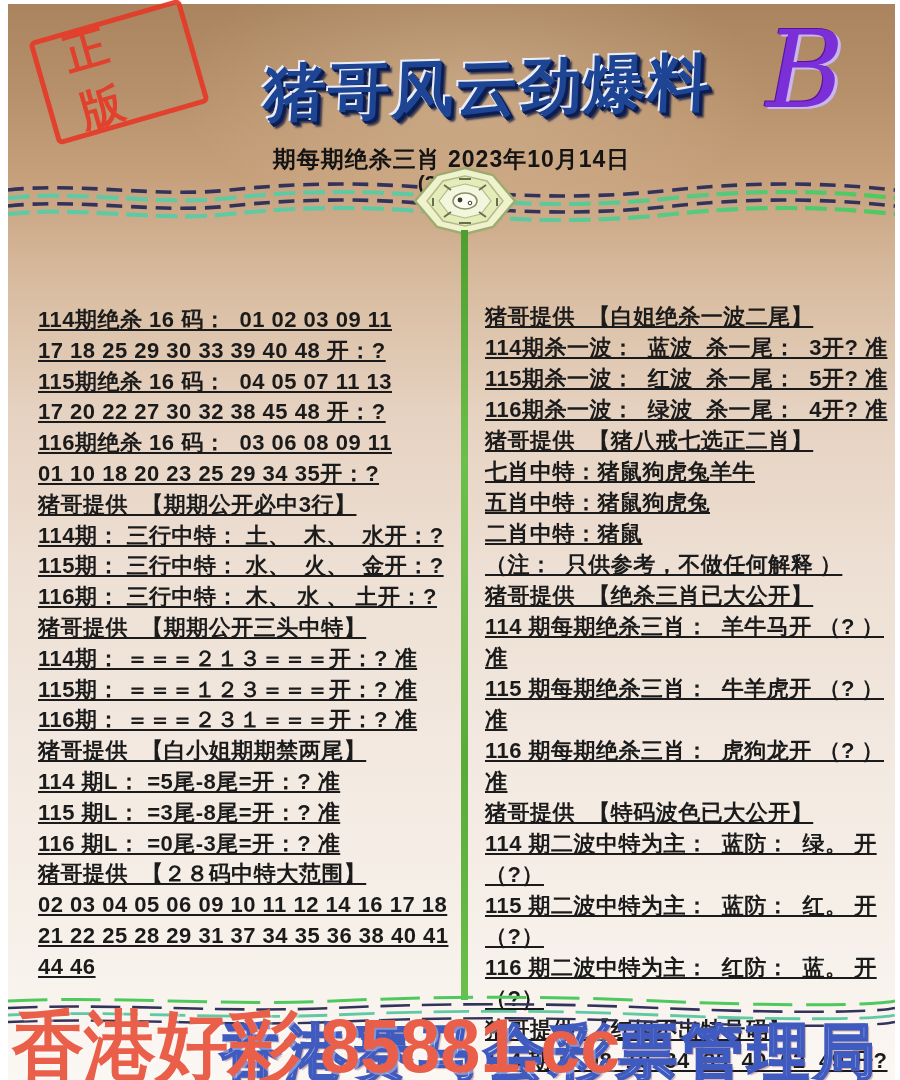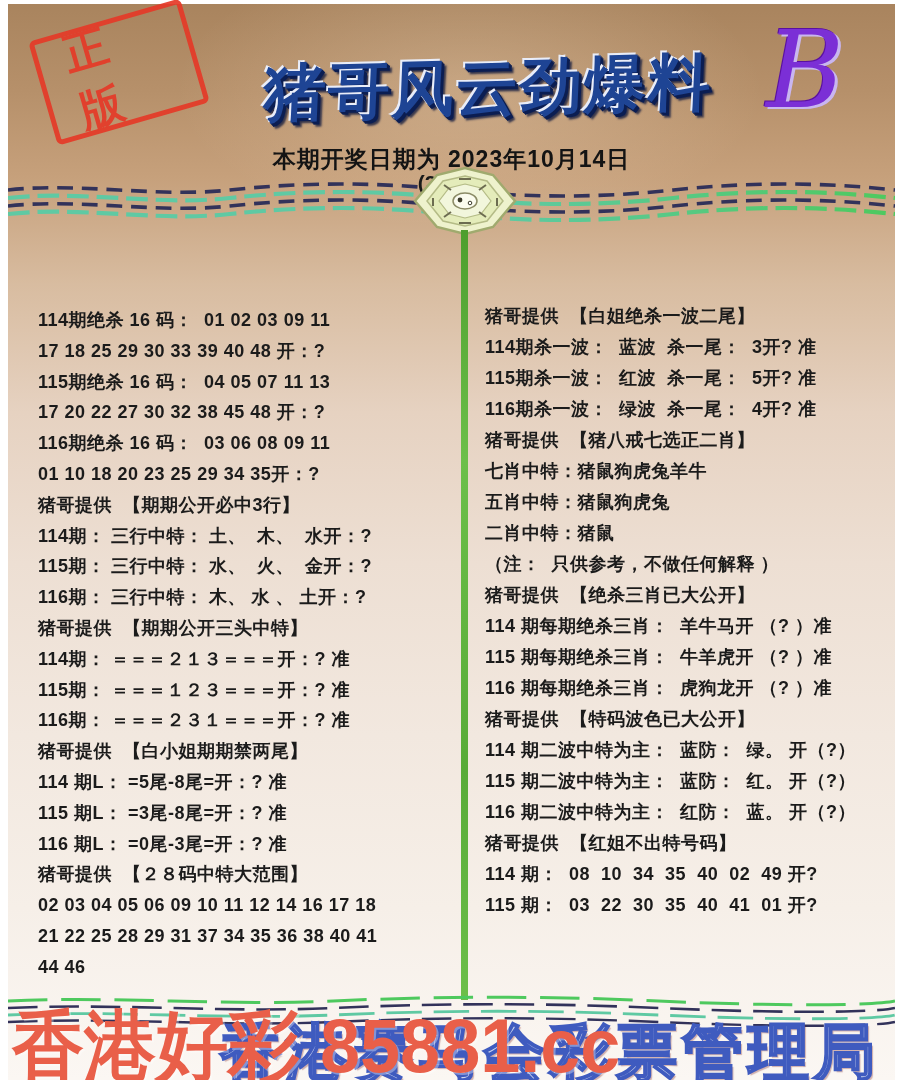--- a/index.html
+++ b/index.html
@@ -25,22 +25,22 @@
          text-shadow:3px 2px 0 #c9b6f0,-1px -1px 0 #5a10a0;}
   .date-line{position:absolute;left:0;top:140px;width:100%;text-align:center;
          font-size:23px;font-weight:bold;color:#141414;letter-spacing:1px;}
   .time-line{position:absolute;left:0;top:167px;width:100%;text-align:center;
          font-size:21px;font-weight:bold;color:#1a1a1a;}
   .wave-top{position:absolute;left:0;top:176px;width:100%;height:48px;}
   .wave-bottom{position:absolute;left:0;top:990px;width:100%;height:36px;}
   .bagua{position:absolute;left:403px;top:162px;width:108px;height:70px;}
   .divider{position:absolute;left:453px;top:226px;width:7px;height:770px;
          background:linear-gradient(180deg,#4d9e2e,#6cbf4a 30%,#58ab38 70%,#6cbf4a);}
-  .col{position:absolute;font-size:18px;font-weight:bold;color:#1b1b1b;
-       line-height:30.8px;white-space:pre-wrap;letter-spacing:.5px;}
+  .col{position:absolute;font-size:22px;font-weight:bold;color:#1b1b1b;
+       line-height:30.8px;white-space:pre-wrap;letter-spacing:.5px;text-decoration:underline;}
   .col-left{left:30px;top:301px;width:420px;}
   .col-right{left:477px;top:297px;width:420px;line-height:31px;}
   .issuer{position:absolute;left:212px;top:1008px;font-size:61px;font-weight:900;
          letter-spacing:5px;color:#ccd4ee;-webkit-text-stroke:2px var(--issuer_blue);
          text-shadow:2px 2px 1px rgba(130,40,40,.35);white-space:nowrap;z-index:2;}
   .watermark{position:absolute;left:4px;top:992px;font-size:72px;font-weight:900;
          color:var(--watermark_red);white-space:nowrap;z-index:3;transform:scaleY(1.06);
          transform-origin:left top;text-shadow:2px 2px 0 rgba(255,255,255,.35);}
 </style>
 </head>
@@ -50,21 +50,21 @@
   <div id="paper">
 
     <div class="stamp">
       <span>正版</span>
     </div>
 
     <div class="title">猪哥风云劲爆料</div>
 
     <div class="edition">B</div>
 
-    <div class="date-line">本期开奖日期为 2023年10月14日</div>
+    <div class="date-line">期每期绝杀三肖 2023年10月14日</div>
     <div class="time-line">(21:30)</div>
 
     <svg class="wave-top" viewBox="0 0 900 48" preserveAspectRatio="none">
       <defs>
         <linearGradient id="tg" x1="0" y1="0" x2="1" y2="0">
           <stop offset="0" style="stop-color:var(--wave_teal)"></stop>
           <stop offset="0.55" style="stop-color:var(--wave_teal)"></stop>
           <stop offset="1" style="stop-color:var(--wave_green)"></stop>
         </linearGradient>
       </defs>

